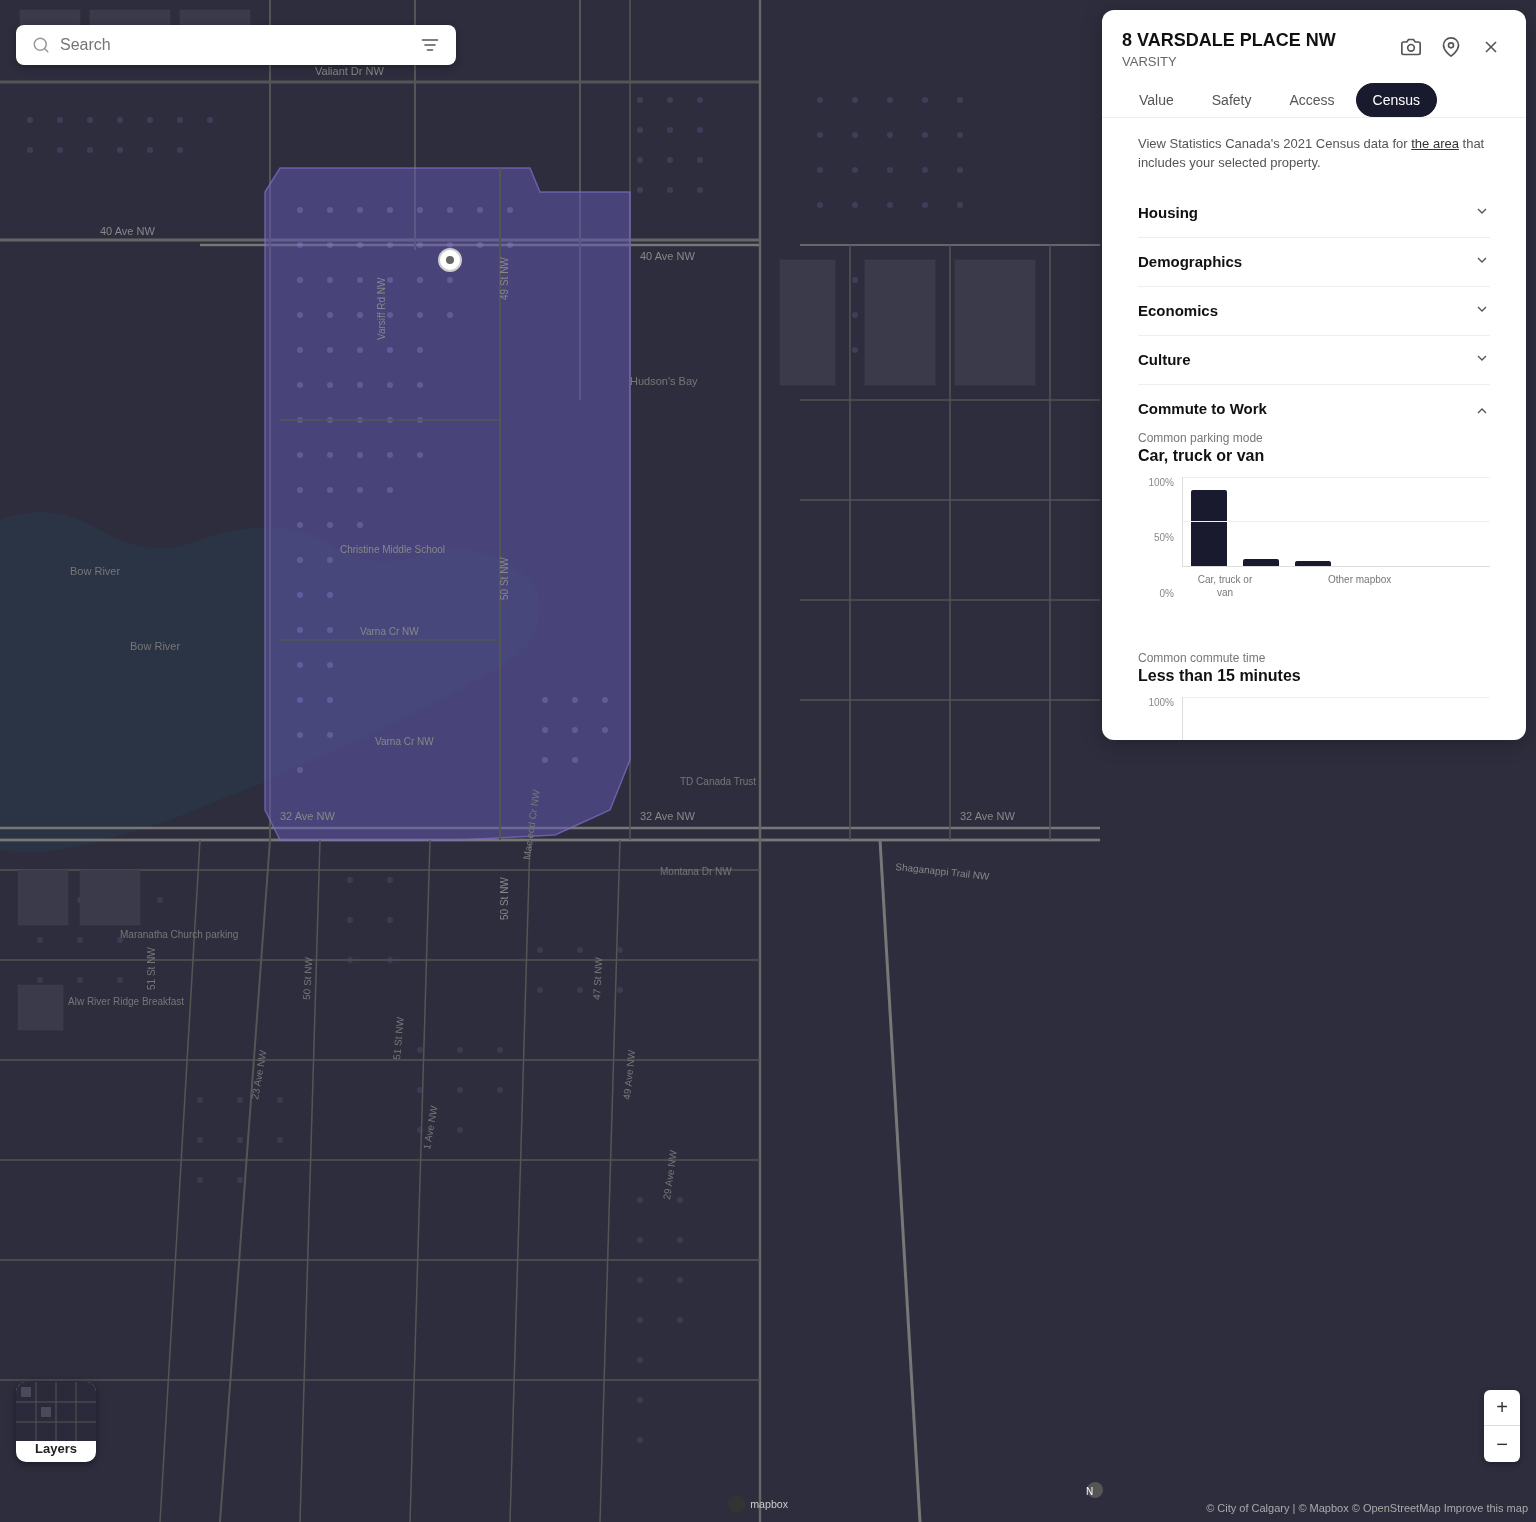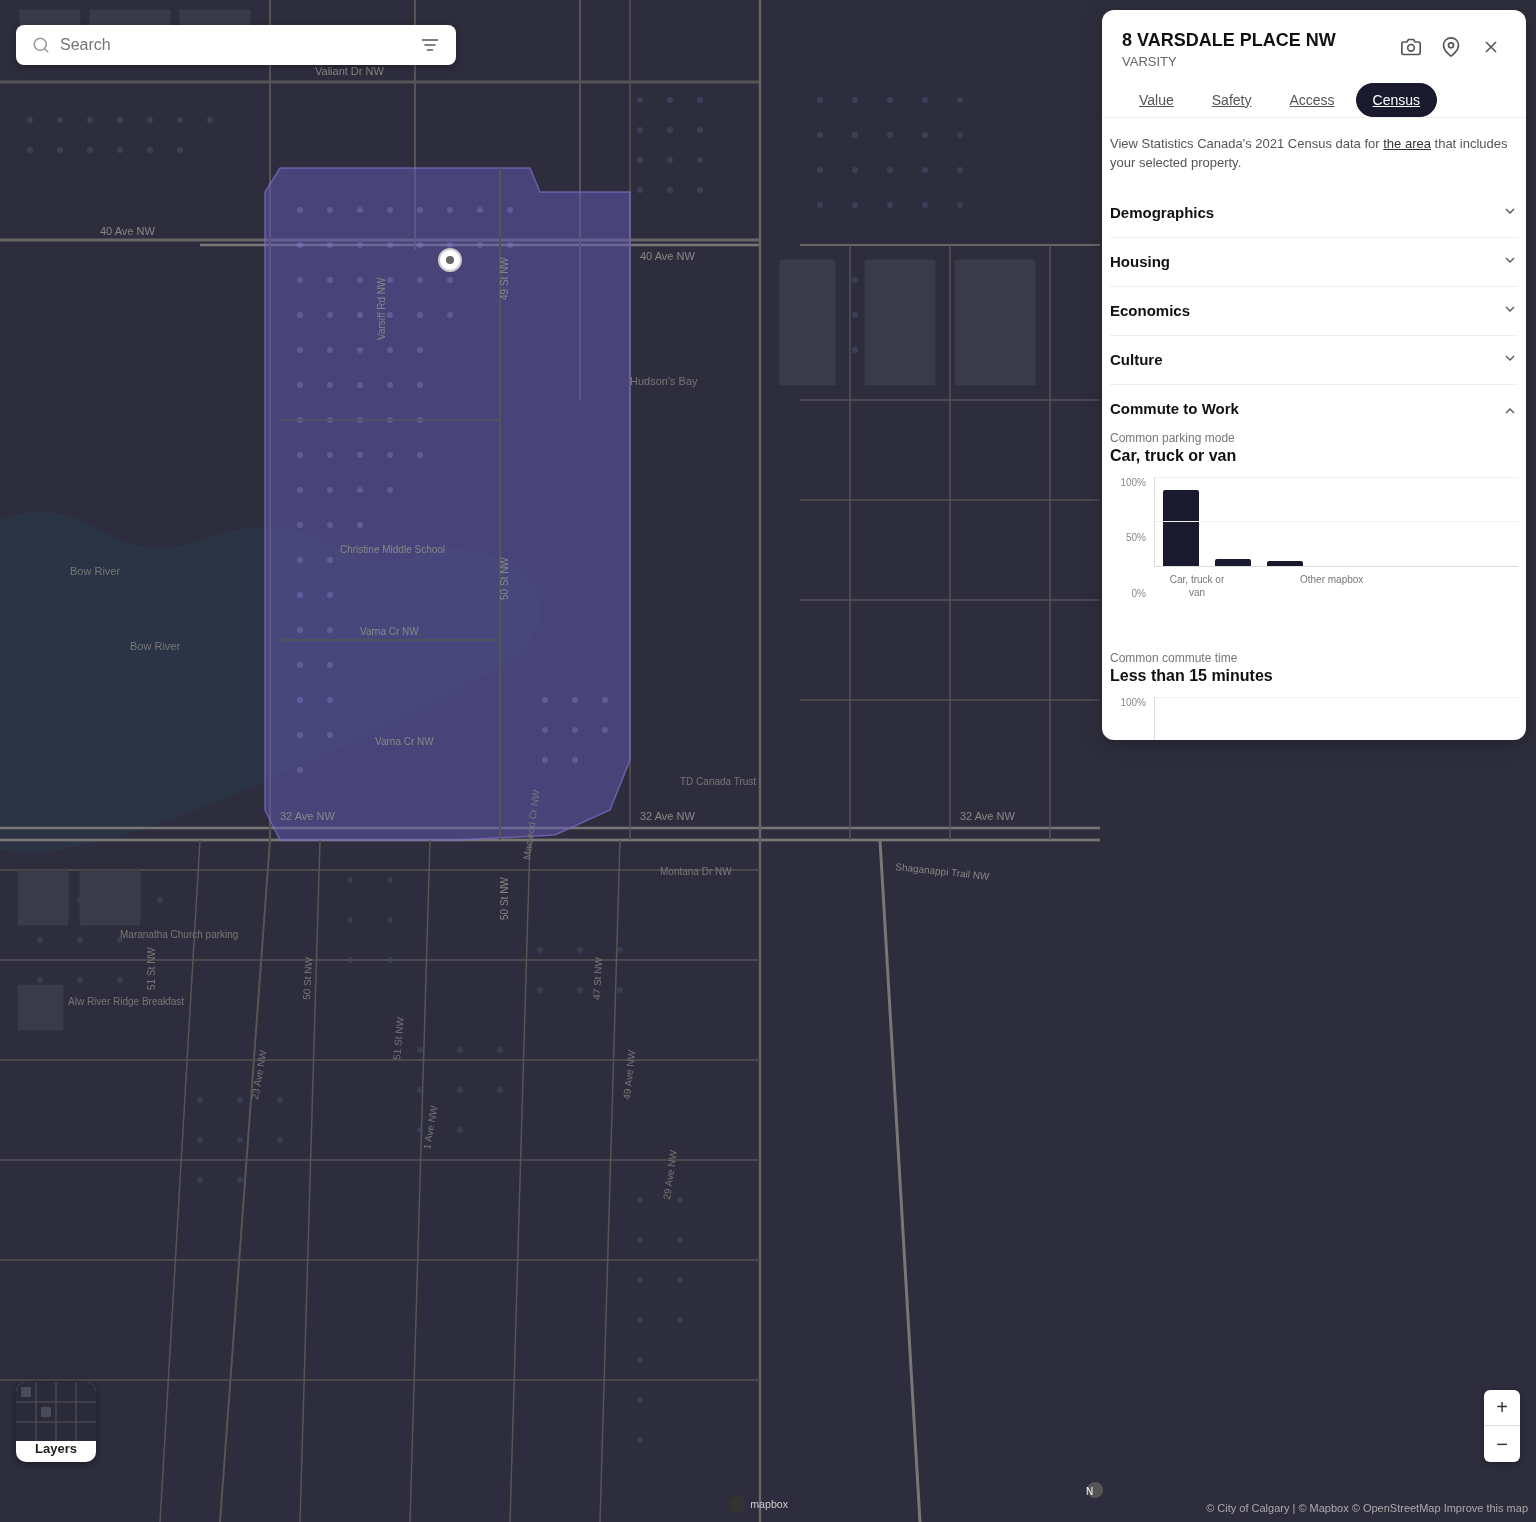--- a/index.html
+++ b/index.html
@@ -177,30 +177,29 @@
       padding: 14px 20px 0 20px;
       border-bottom: 1px solid #eee;
     }
     .tab-item {
       padding: 8px 16px;
       font-size: 14px; font-weight: 500;
       color: #555; cursor: pointer;
       border-radius: 20px;
       border: 1px solid transparent;
       margin-right: 4px;
-      text-decoration: underline;
     }
     .tab-item.active {
       background: #1a1a2e;
       color: white;
       border-color: #1a1a2e;
     }
 
     
-    .panel-body { padding: 16px 8px; }
+    .panel-body { padding: 16px 36px; }
 
     .census-description {
       font-size: 13px; color: #555;
       margin-bottom: 16px;
       line-height: 1.5;
     }
     .census-description a {
       color: #333; text-decoration: underline;
     }
 
@@ -640,32 +639,32 @@
     <div class="tab-item active">Census</div>
   </div>
 
   <div class="panel-body">
     <p class="census-description">
       View Statistics Canada's 2021 Census data for <a href="#">the area</a> that includes your selected property.
     </p>
 
     <div class="accordion-item">
       <div class="accordion-header">
-        <span class="accordion-title">Demographics</span>
+        <span class="accordion-title">Housing</span>
         <span class="accordion-chevron">
           <svg width="16" height="16" viewBox="0 0 24 24" fill="none" stroke="#555" stroke-width="2">
             <polyline points="6 9 12 15 18 9"></polyline>
           </svg>
         </span>
       </div>
     </div>
 
     <div class="accordion-item">
       <div class="accordion-header">
-        <span class="accordion-title">Housing</span>
+        <span class="accordion-title">Demographics</span>
         <span class="accordion-chevron">
           <svg width="16" height="16" viewBox="0 0 24 24" fill="none" stroke="#555" stroke-width="2">
             <polyline points="6 9 12 15 18 9"></polyline>
           </svg>
         </span>
       </div>
     </div>
 
     <div class="accordion-item">
       <div class="accordion-header">

